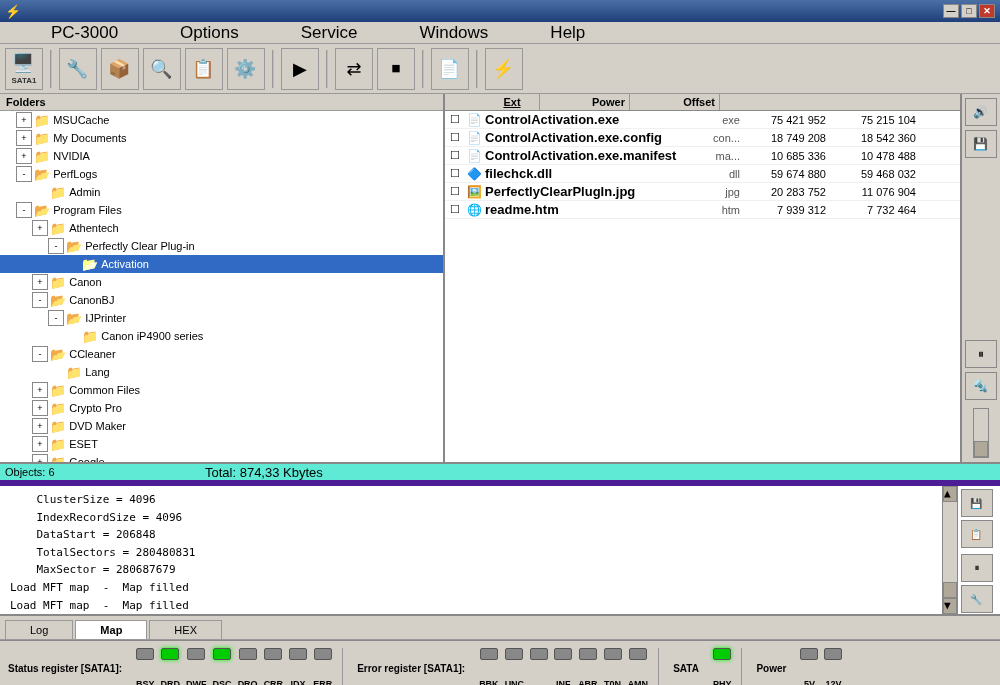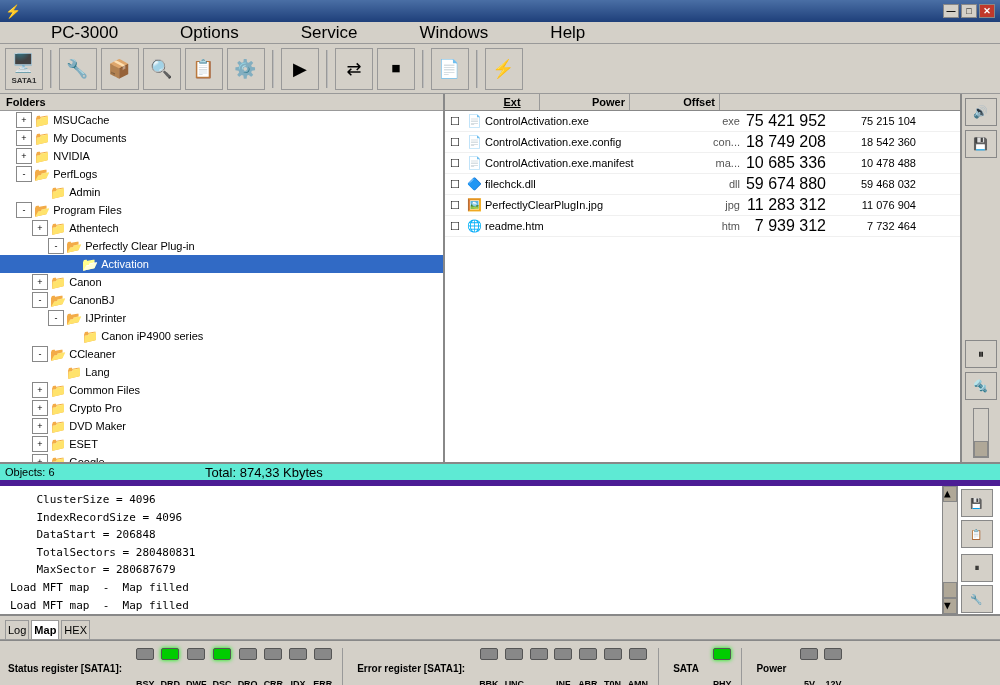--- a/index.html
+++ b/index.html
@@ -43,42 +43,42 @@
     #files-header-row { display: flex; background: #d4d0c8; border-bottom: 1px solid #888; }
     .file-col-header { padding: 2px 4px; border-right: 1px solid #999; font-size: 11px; font-weight: bold; cursor: pointer; user-select: none; }
     .col-name { width: 220px; }
     .col-ext { width: 55px; text-align: center; text-decoration: underline; }
     .col-start { width: 90px; text-align: right; }
     .col-offset { width: 90px; text-align: right; }
     #files-list { flex: 1; overflow-y: auto; background: white; }
     .file-row { display: flex; align-items: center; padding: 1px 0; border-bottom: 1px solid #f0f0f0; cursor: pointer; }
     .file-checkbox { width: 20px; text-align: center; }
     .file-icon { width: 20px; font-size: 12px; text-align: center; }
-    .file-name-cell { width: 200px; font-size: 11px; overflow: hidden; text-overflow: ellipsis; white-space: nowrap; }
+    .file-name-cell { width: 200px; font-size: 13px; overflow: hidden; text-overflow: ellipsis; white-space: nowrap; font-weight: bold; }
     .file-ext-cell { width: 55px; text-align: right; font-size: 11px; color: #555; }
-    .file-start-cell { width: 90px; text-align: right; padding-right: 4px; font-size: 16px; }
+    .file-start-cell { width: 90px; text-align: right; padding-right: 4px; font-size: 11px; }
     .file-offset-cell { width: 90px; text-align: right; padding-right: 4px; font-size: 11px; }
     
     
     #right-sidebar { width: 40px; background: #d4d0c8; border-left: 2px solid #888; display: flex; flex-direction: column; align-items: center; padding: 4px 2px; gap: 4px; }
     .sidebar-btn { width: 32px; height: 28px; border: 1px solid #888; background: #d4d0c8; display: flex; align-items: center; justify-content: center; cursor: pointer; font-size: 14px; }
     
     
     #status-bar { background: #5eead4; height: 22px; display: flex; align-items: center; border-bottom: 6px solid #4c1d95; padding: 0 5px; }
     #status-left { width: 200px; font-size: 11px; }
     #status-right { font-size: 13px; }
     
     
     #info-panel { background: white; height: 130px; overflow-y: auto; border-bottom: 2px solid #888; display: flex; padding: 5px 10px; font-size: 11px; font-family: monospace; position: relative; }
     #info-text { flex: 1; white-space: pre; line-height: 1.6; }
     .info-btn { width: 32px; height: 28px; border: 1px solid #888; background: #d4d0c8; display: flex; align-items: center; justify-content: center; cursor: pointer; font-size: 12px; }
     
     
     #bottom-tabs { background: #d4d0c8; height: 24px; display: flex; align-items: flex-end; border-bottom: 1px solid #999; padding-left: 5px; }
-    .tab { padding: 3px 2px; border: 1px solid #999; border-bottom: none; background: #d4d0c8; cursor: pointer; font-size: 11px; margin-right: 2px; }
+    .tab { padding: 3px 24px; border: 1px solid #999; border-bottom: none; background: #d4d0c8; cursor: pointer; font-size: 11px; margin-right: 2px; }
     .tab.active { background: #ffffff; font-weight: bold; }
     
     
     #status-register { background: #d4d0c8; height: 55px; display: flex; align-items: center; border-top: 1px solid #888; padding: 4px 8px; gap: 10px; }
     .reg-group { display: flex; flex-direction: column; align-items: center; gap: 19px; }
     .reg-label { font-size: 9px; font-weight: bold; text-align: center; }
     .reg-group-title { font-size: 10px; font-weight: bold; margin-right: 4px; white-space: nowrap; }
     .led { width: 18px; height: 12px; border: 1px solid #555; border-radius: 2px; }
     .led-green { background: #00cc00; box-shadow: 0 0 4px #00ff00; }
     .led-gray { background: #888; }
@@ -365,21 +365,21 @@
         <div class="file-name-cell">filechck.dll</div>
         <div class="file-ext-cell">dll</div>
         <div class="file-start-cell">59 674 880</div>
         <div class="file-offset-cell">59 468 032</div>
       </div>
       <div class="file-row">
         <div class="file-checkbox">☐</div>
         <div class="file-icon">🖼️</div>
         <div class="file-name-cell">PerfectlyClearPlugIn.jpg</div>
         <div class="file-ext-cell">jpg</div>
-        <div class="file-start-cell">11 283 312</div>
+        <div class="file-start-cell">20 283 752</div>
         <div class="file-offset-cell">11 076 904</div>
       </div>
       <div class="file-row">
         <div class="file-checkbox">☐</div>
         <div class="file-icon">🌐</div>
         <div class="file-name-cell">readme.htm</div>
         <div class="file-ext-cell">htm</div>
         <div class="file-start-cell">7 939 312</div>
         <div class="file-offset-cell">7 732 464</div>
       </div>

